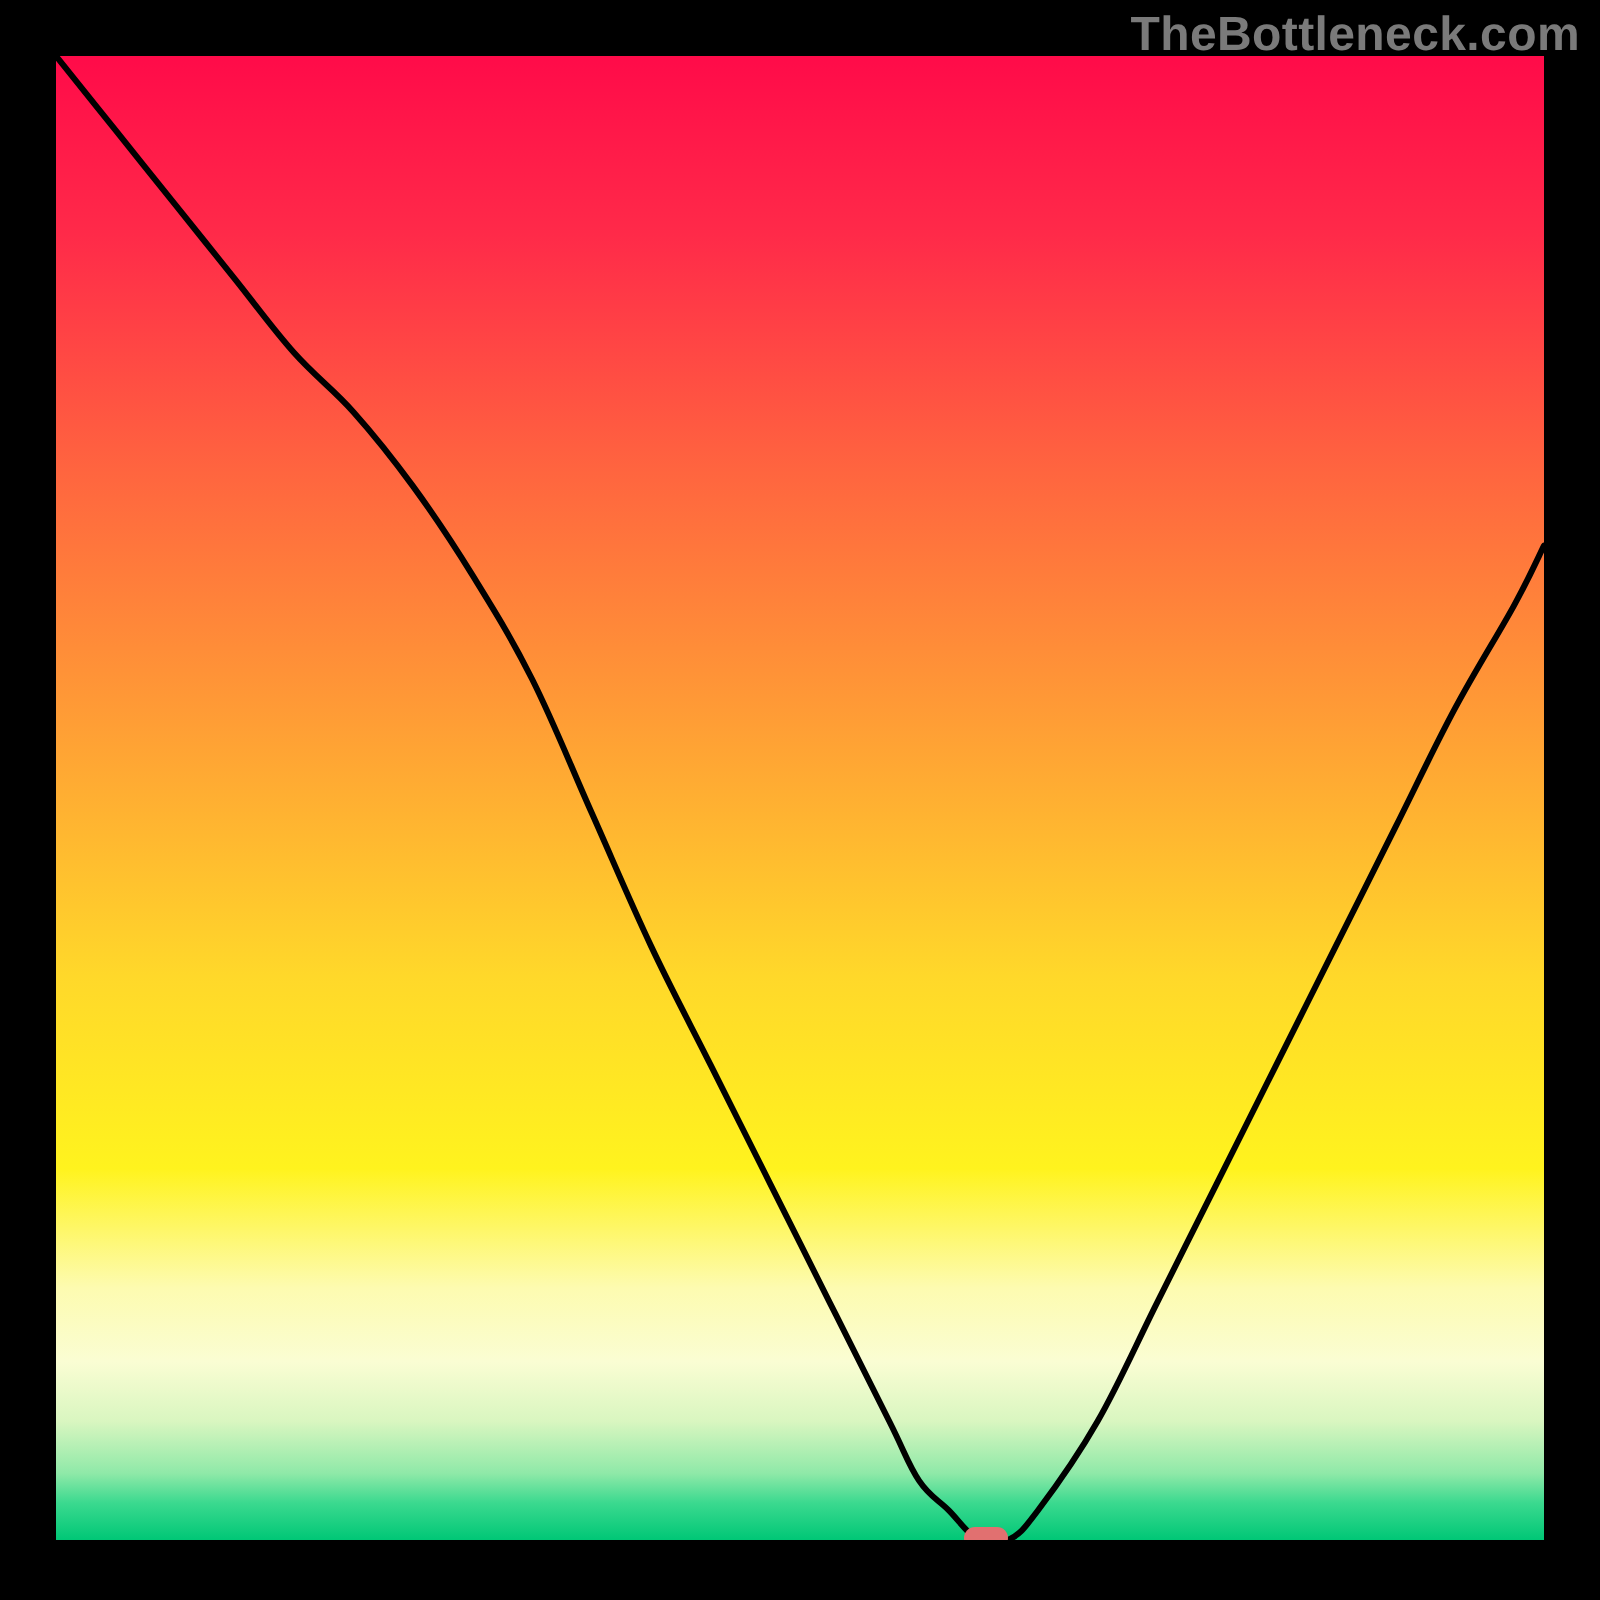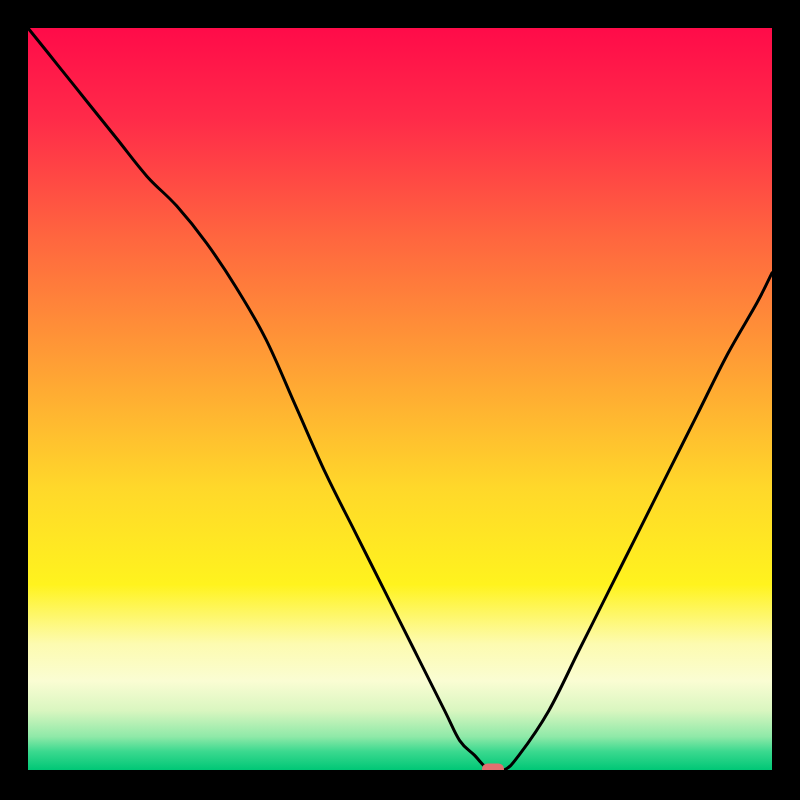--- a/index.html
+++ b/index.html
@@ -39,20 +39,21 @@
   }
   .plot svg {
     display: block;
   }
 </style>
 </head>
 <body>
 
 <div class="frame">
 
+  <div class="watermark">TheBottleneck.com</div>
 
   <div class="plot">
     <svg id="plot-svg" width="744" height="742" viewBox="0 0 744 742" preserveAspectRatio="none">
       <defs>
         <linearGradient id="bg-grad" x1="0" y1="0" x2="0" y2="1">
             <stop offset="0.00%" stop-color="#ff0b49"></stop>
             <stop offset="12.00%" stop-color="#ff2a49"></stop>
             <stop offset="28.00%" stop-color="#ff653f"></stop>
             <stop offset="45.00%" stop-color="#ff9e35"></stop>
             <stop offset="62.00%" stop-color="#ffd82a"></stop>

